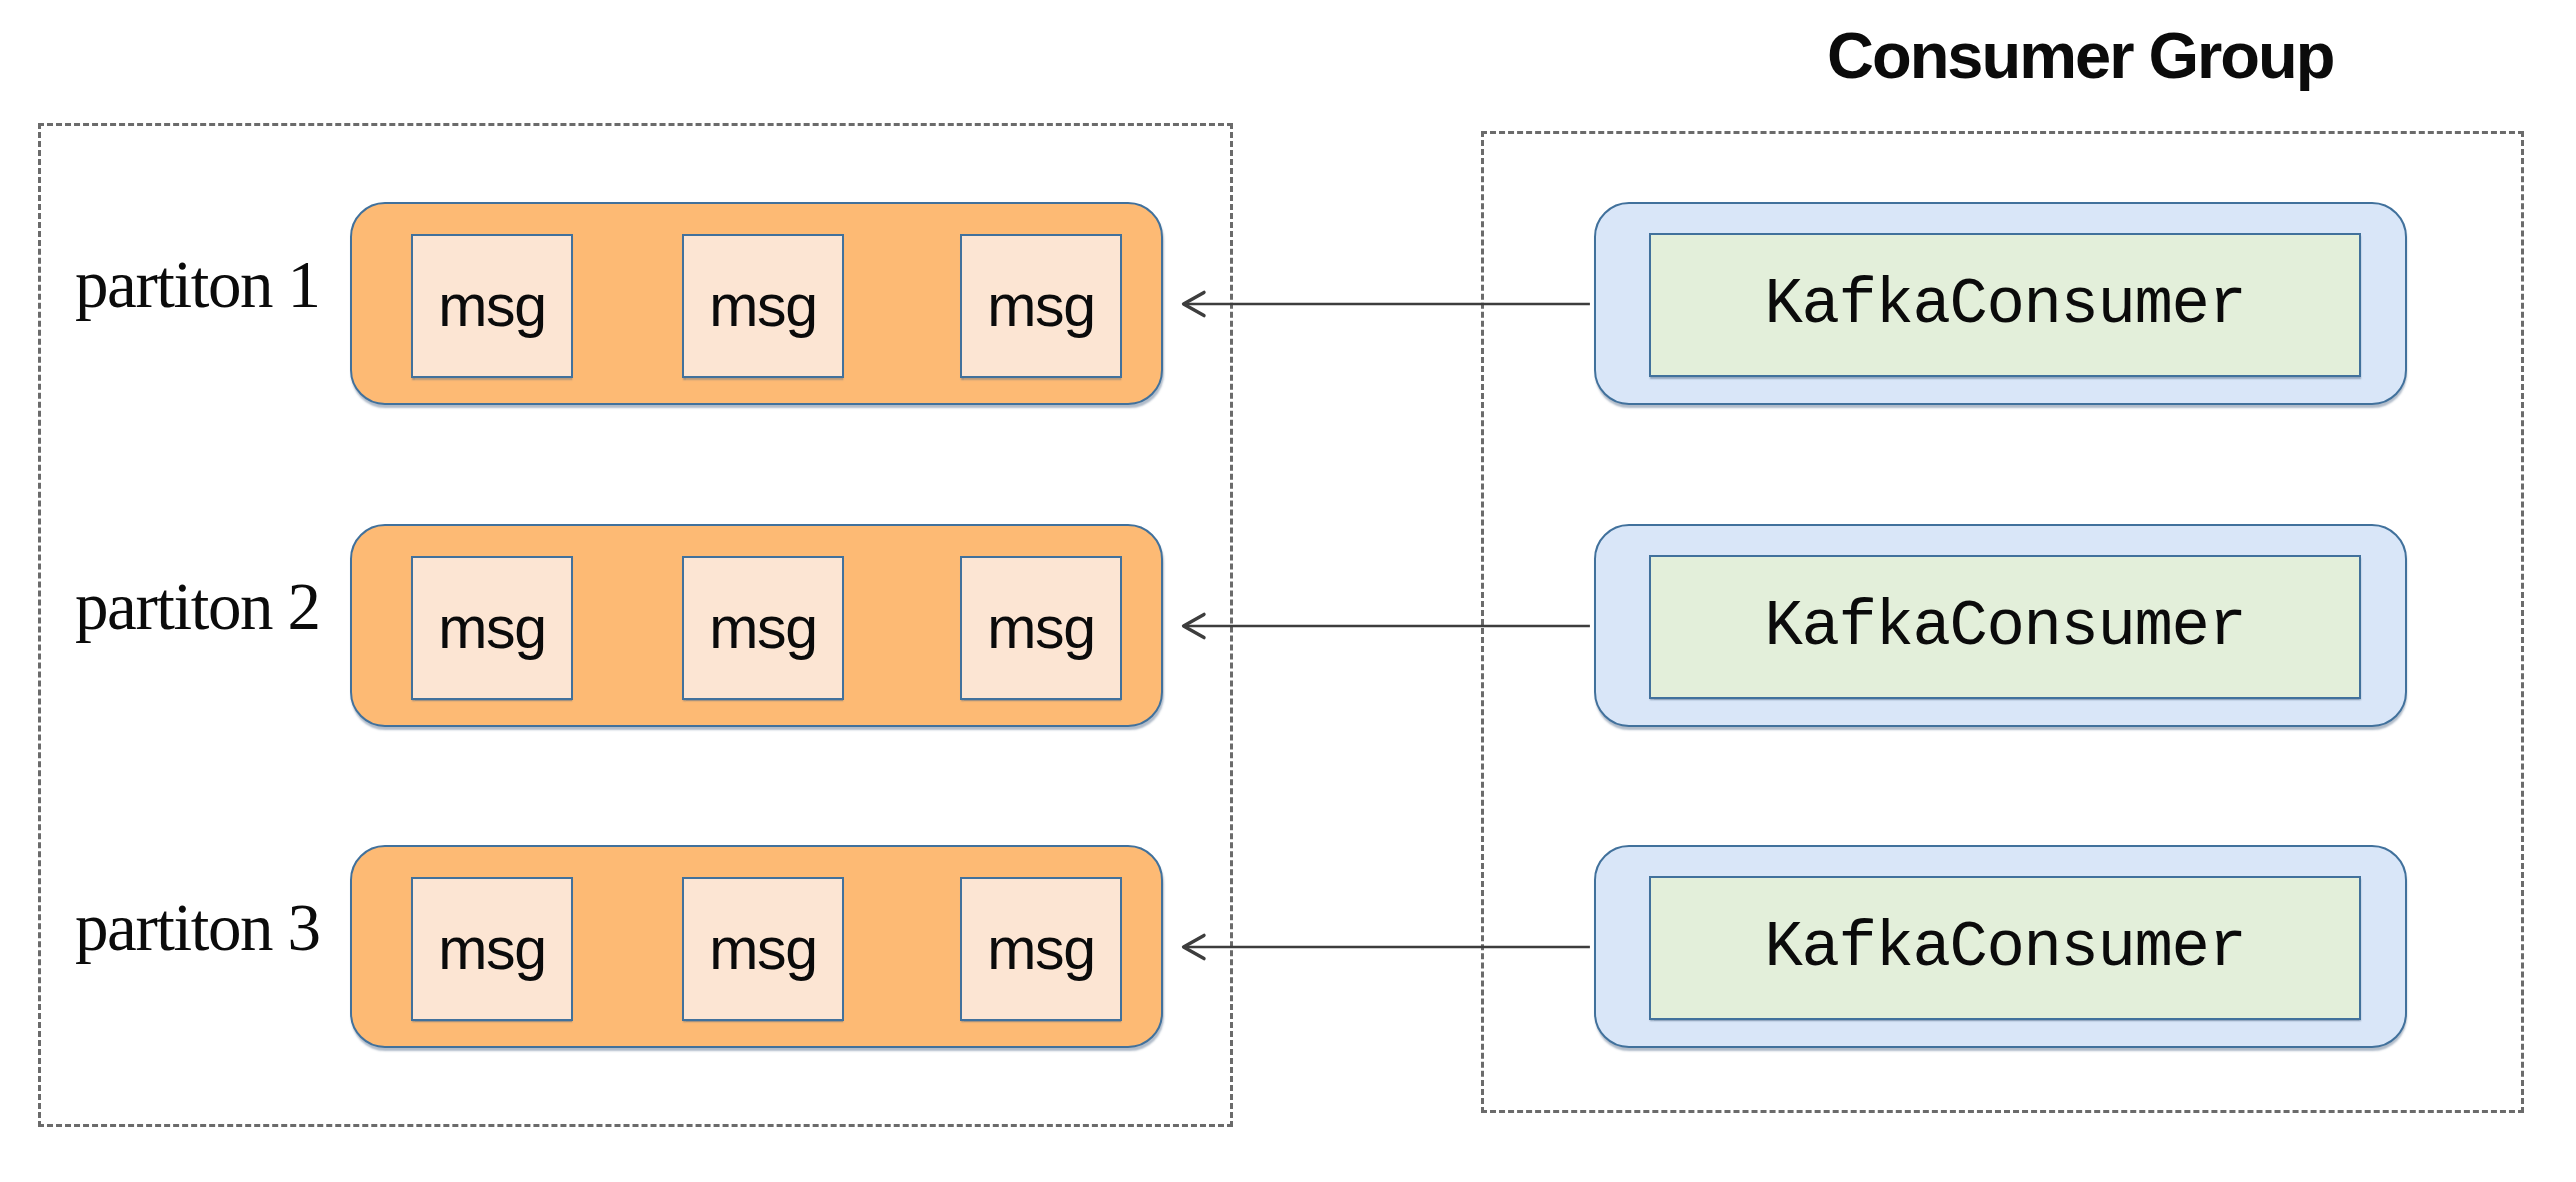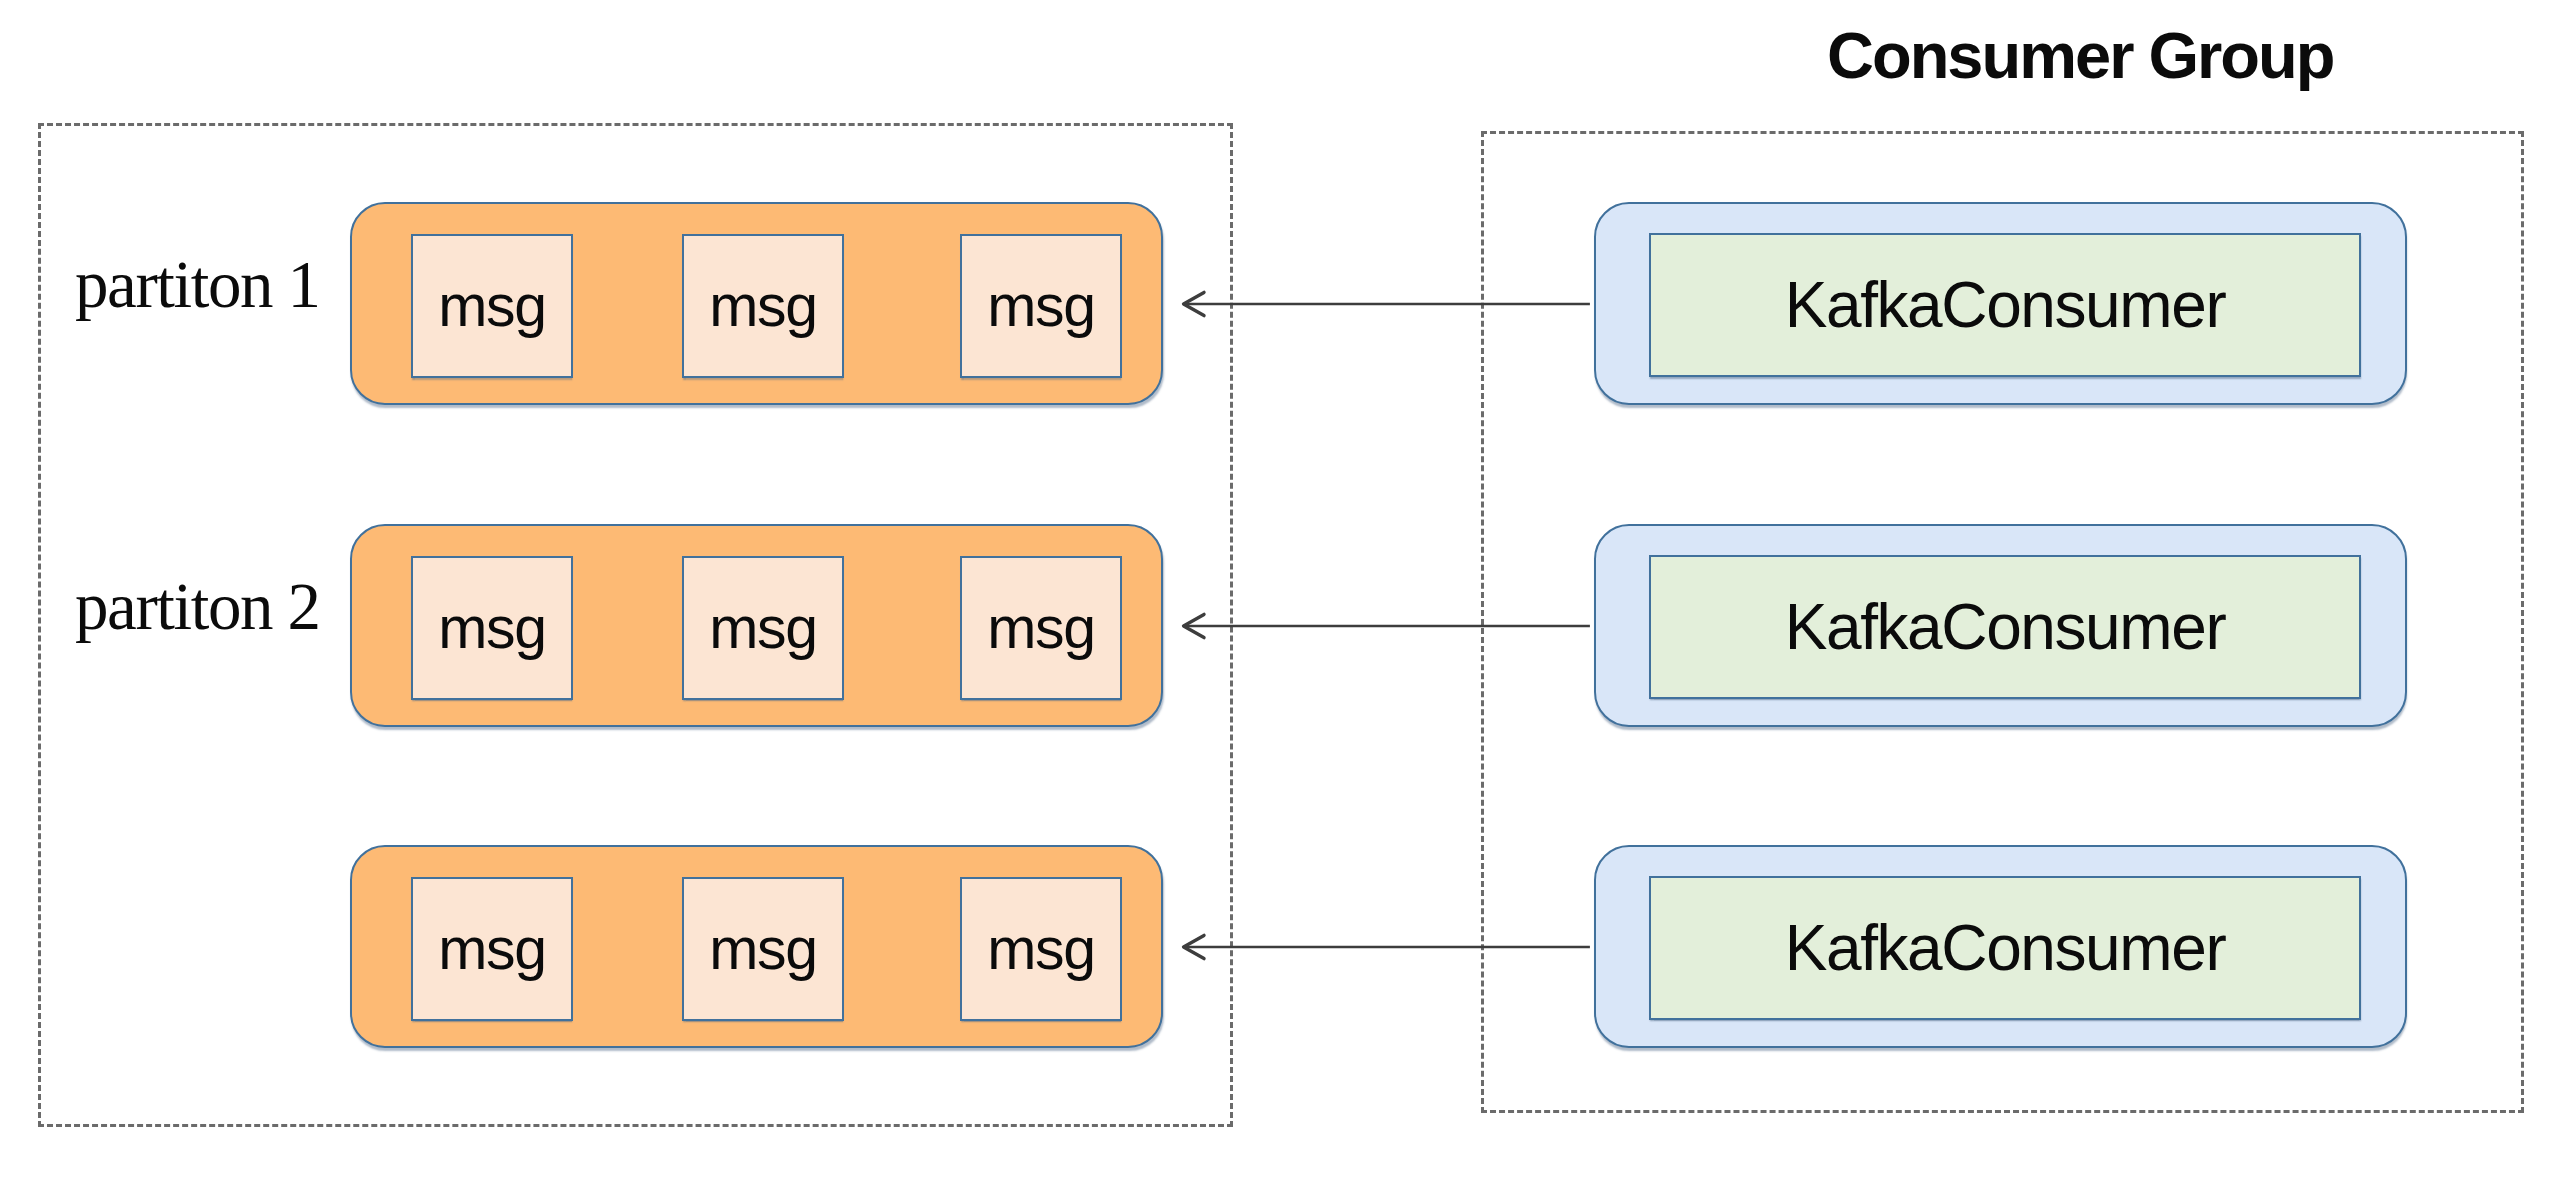--- a/index.html
+++ b/index.html
@@ -115,20 +115,21 @@
     background: #e3efda;
     border: 2.7px solid #41719c;
     box-sizing: border-box;
     display: flex;
     align-items: center;
     justify-content: center;
     font-size: 64px;
     letter-spacing: -1.4px;
     color: #0b0b0b;
     box-shadow: 0.7px 2.7px 1.4px -0.7px rgba(80, 105, 135, 0.5);
+    font-family: Liberation Mono, monospace;
   }
 
   .arrow-svg {
     position: absolute;
     left: 1178px; top: 87px;
     width: 412px; height: 30px;
     overflow: visible;
   }
 </style>
 </head>
@@ -167,20 +168,21 @@
     <svg class="arrow-svg" viewBox="0 0 604 44">
       <line x1="604" y1="22" x2="10" y2="22" stroke="#3d3d3d" stroke-width="4"></line>
       <polyline points="38,5 8,22 38,39" fill="none" stroke="#3d3d3d" stroke-width="5" stroke-linecap="round" stroke-linejoin="round"></polyline>
     </svg>
     <div class="consumer-box">
       <div class="consumer-inner">KafkaConsumer</div>
     </div>
   </div>
 
   <div class="row row-3">
+    <div class="plabel">partiton 3</div>
     <div class="partition-box">
       <div class="msg-box msg-1">msg</div>
       <div class="msg-box msg-2">msg</div>
       <div class="msg-box msg-3">msg</div>
     </div>
     <svg class="arrow-svg" viewBox="0 0 604 44">
       <line x1="604" y1="22" x2="10" y2="22" stroke="#3d3d3d" stroke-width="4"></line>
       <polyline points="38,5 8,22 38,39" fill="none" stroke="#3d3d3d" stroke-width="5" stroke-linecap="round" stroke-linejoin="round"></polyline>
     </svg>
     <div class="consumer-box">

